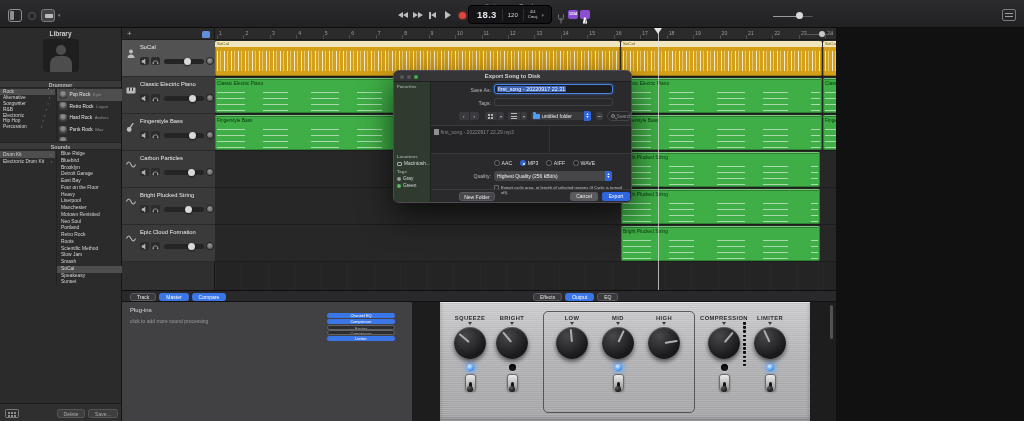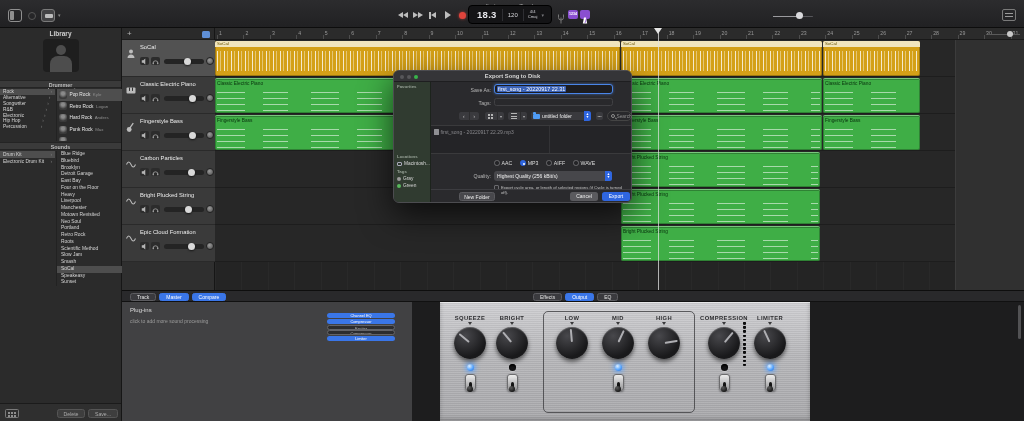--- a/index.html
+++ b/index.html
@@ -1,17 +1,17 @@
 <!DOCTYPE html>
 <html><head>
 <meta charset="utf-8">
 <style>
   *{margin:0;padding:0;box-sizing:border-box;font-family:"Liberation Sans",sans-serif;-webkit-font-smoothing:antialiased}
   html,body{width:1024px;height:421px;background:#111;overflow:hidden}
-  #app{position:relative;width:1024px;height:421px;background:#22c55e}
+  #app{position:relative;width:836px;height:421px;background:#22c55e}
 
   
   #topbar{position:absolute;left:0;top:0;width:1024px;height:28px;background:linear-gradient(#2c2c2e,#212123);border-bottom:1px solid #0d0d0d}
   #win-title{position:absolute;left:412px;top:3px;width:200px;text-align:center;font-size:6.5px;color:#9b9b9b}
   .tbicon{position:absolute;border-radius:3px}
   #lib-toggle{left:8px;top:9px;width:14px;height:13px;border:1px solid #8f8f8f}
   #lib-toggle i{position:absolute;left:1px;top:1px;bottom:1px;width:4px;background:#8f8f8f;border-radius:1px}
   #dim-circle{left:28px;top:12px;width:8px;height:8px;border:1px solid #565656;border-radius:50%}
   #editor-btn{left:41px;top:9px;width:14px;height:13px;background:#434345;border:1px solid #7a7a7a}
   #editor-btn i{position:absolute;left:3px;top:4px;width:8px;height:4px;background:#bdbdbd;border-radius:1px}

